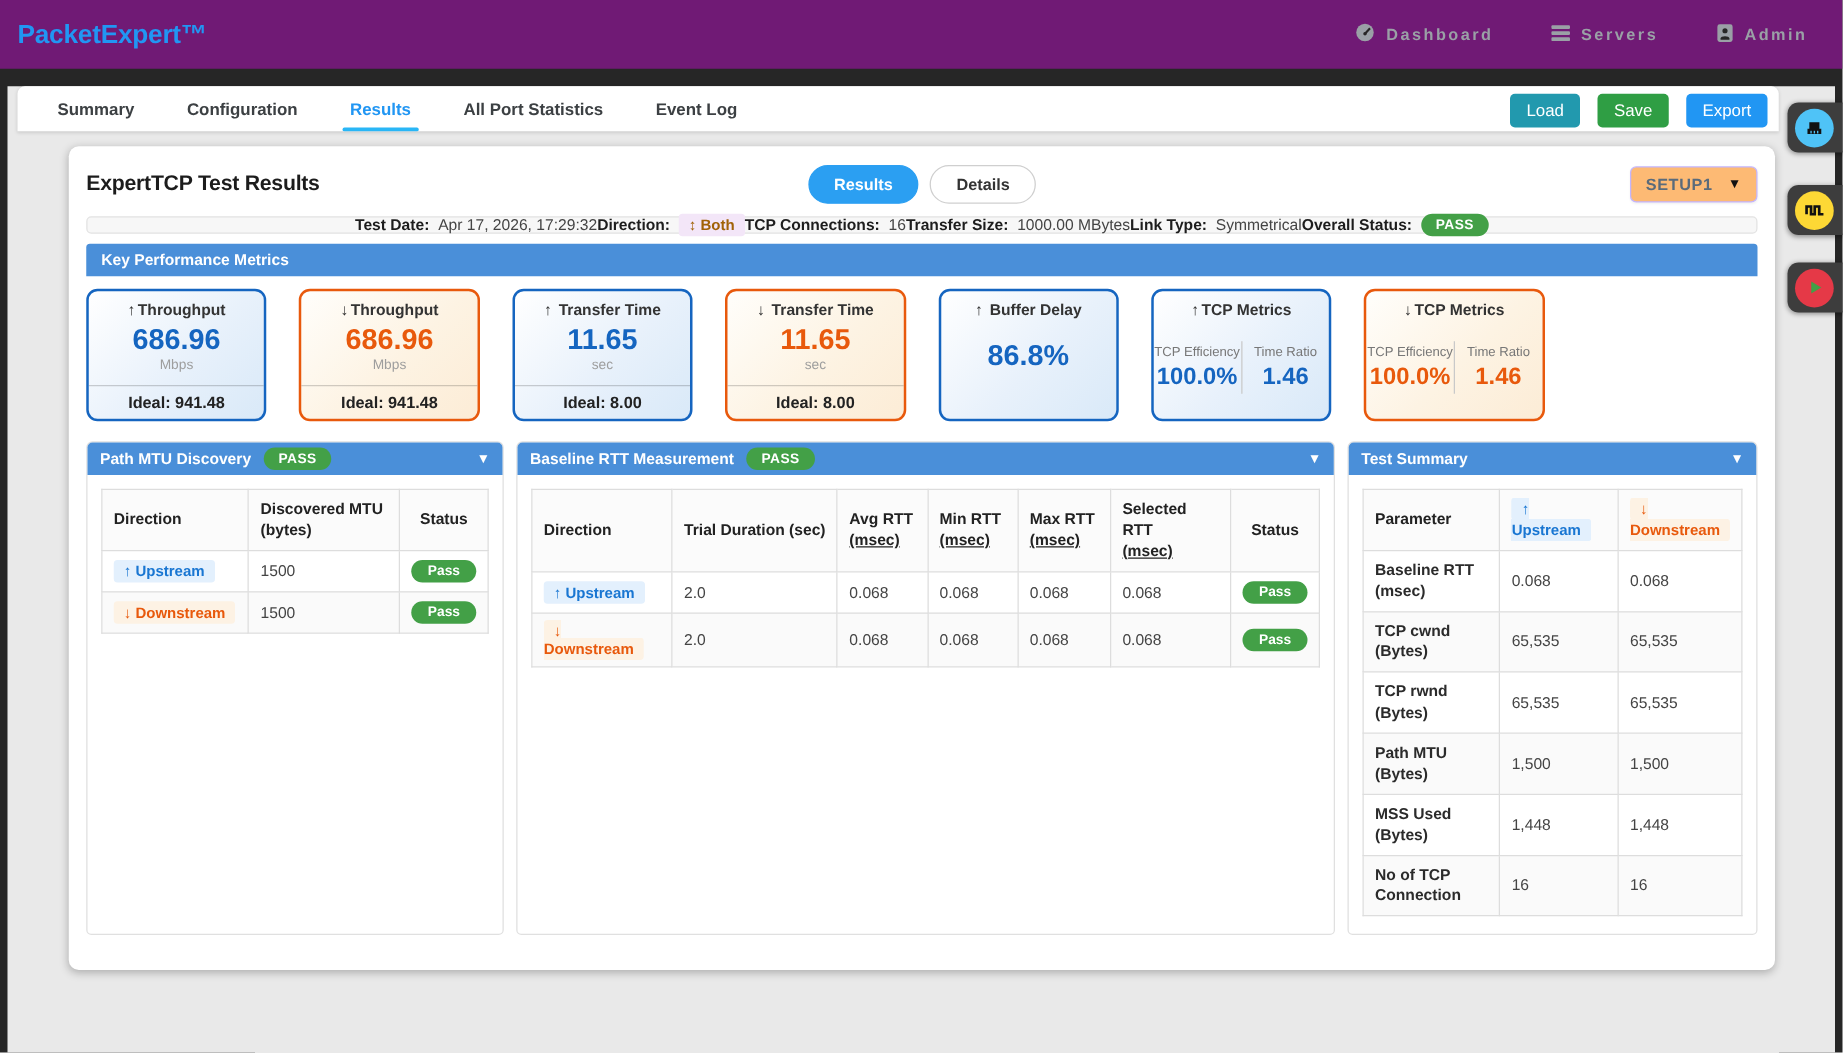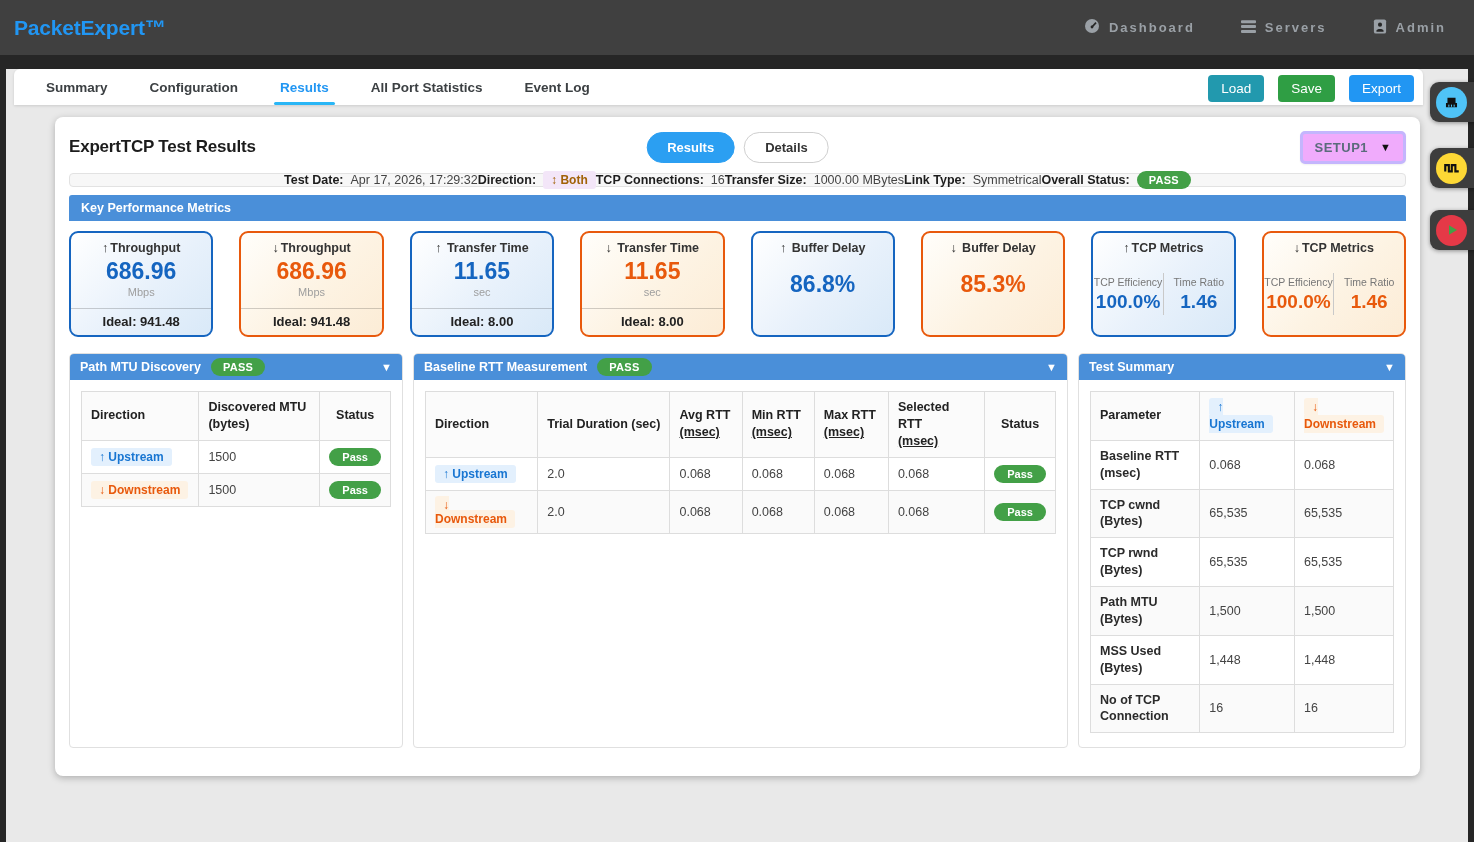--- a/index.html
+++ b/index.html
@@ -1,20 +1,20 @@
 <!DOCTYPE html>
 <html><head>
 <meta charset="utf-8">
 <style>
   * { margin:0; padding:0; box-sizing:border-box; }
   html,body { width:1474px; height:842px; overflow:hidden; }
   body { background:#262626; font-family:"Liberation Sans", sans-serif; position:relative; }
 
   
-  .navbar { height:55px; background:#404040; display:flex; align-items:center; padding:0 28px 0 14px;text-align:center; }
+  .navbar { height:55px; background:#701a75; display:flex; align-items:center; padding:0 28px 0 14px;text-align:center; }
   .brand { color:#2196f3; font-size:21px; font-weight:700; letter-spacing:-0.2px; }
   .nav-right { margin-left:auto; display:flex; gap:46px; }
   .nav-item { color:#9aa0a6; font-size:13px; font-weight:700; letter-spacing:2px; display:flex; align-items:center; gap:9px; cursor:pointer; }
   .nav-item svg { flex:0 0 auto; }
 
   
   .page { margin:0 6px; height:781px; background:#e9e9e9; position:relative; }
 
   
   .tabstrip { position:relative; margin:14px 45px 0 8px; background:#ffffff; border-radius:6px 6px 0 0; box-shadow:0 1px 3px rgba(0,0,0,.12); }
@@ -32,21 +32,21 @@
 
   
   .card { margin:12px 48px 0 49px; height:659px; background:#fff; border-radius:8px; box-shadow:0 2px 7px rgba(0,0,0,.25); padding:12px 14px; }
 
   .title-row { height:36px; margin-bottom:8px; position:relative; display:flex; align-items:center; }
   .page-title { font-size:17px; font-weight:700; color:#1c1c1c; letter-spacing:-0.2px; }
   .view-toggle { position:absolute; left:50%; transform:translateX(-50%); display:flex; gap:9px; }
   .pill-btn { font-family:inherit; font-size:13px; font-weight:700; padding:7px 20px; border-radius:17px; cursor:pointer; }
   .pill-btn.on { background:#2b9ff2; color:#fff; border:1px solid #2b9ff2; }
   .pill-btn.off { background:#fff; color:#333; border:1px solid #cfcfcf; }
-  .setup-select { margin-left:auto; border:3px solid #c4b5fd; border-radius:5px; background:#f0abfc; padding:6px 12px; display:flex; align-items:center; gap:12px; cursor:pointer; box-shadow:0 1px 2px rgba(0,0,0,.06); }
+  .setup-select { margin-left:auto; border:1px solid #c4b5fd; border-radius:5px; background:#fdba74; padding:6px 12px; display:flex; align-items:center; gap:12px; cursor:pointer; box-shadow:0 1px 2px rgba(0,0,0,.06); }
   .setup-select .val { color:#5a6b7b; font-size:13px; font-weight:700; letter-spacing:.5px; }
   .setup-select .tri { font-size:11px; color:#111; }
 
   
   .info-bar { height:14px; margin-bottom:8px; background:#f7f7f7; border:1px solid #e2e2e2; border-radius:4px; display:flex; align-items:center; justify-content:center; padding:0 4px; }
   .info-item { display:flex; align-items:center; gap:7px; font-size:12.5px; }
   .info-item b { color:#1d1d1d; font-weight:700; }
   .info-item .v { color:#444; }
   .badge { padding:2px 8px; border-radius:3px; font-size:12px; font-weight:700; }
   .badge-both { background:#f3e6f8; color:#a16207; }
@@ -220,24 +220,20 @@
       </div>
       <div class="mcard orange">
         <div class="mtitle"><span class="arr">↓</span> <span>Transfer Time</span></div>
         <div class="mvalue">11.65</div>
         <div class="munit">sec</div>
         <div class="mideal">Ideal: 8.00</div>
       </div>
       <div class="mcard blue plain">
         <div class="mtitle"><span class="arr">↑</span> <span>Buffer Delay</span></div>
         <div class="mvalue">86.8%</div>
-      </div>
-      <div class="mcard orange plain">
-        <div class="mtitle"><span class="arr">↓</span> <span>Buffer Delay</span></div>
-        <div class="mvalue">85.3%</div>
       </div>
       <div class="mcard blue">
         <div class="mtitle"><span class="arr">↑</span><span>TCP Metrics</span></div>
         <div class="msub">
           <div class="msubcol">
               <div class="msublabel">TCP Efficiency</div>
               <div class="msubval">100.0%</div>
             </div>
           <div class="msubdiv"></div>
           <div class="msubcol">

